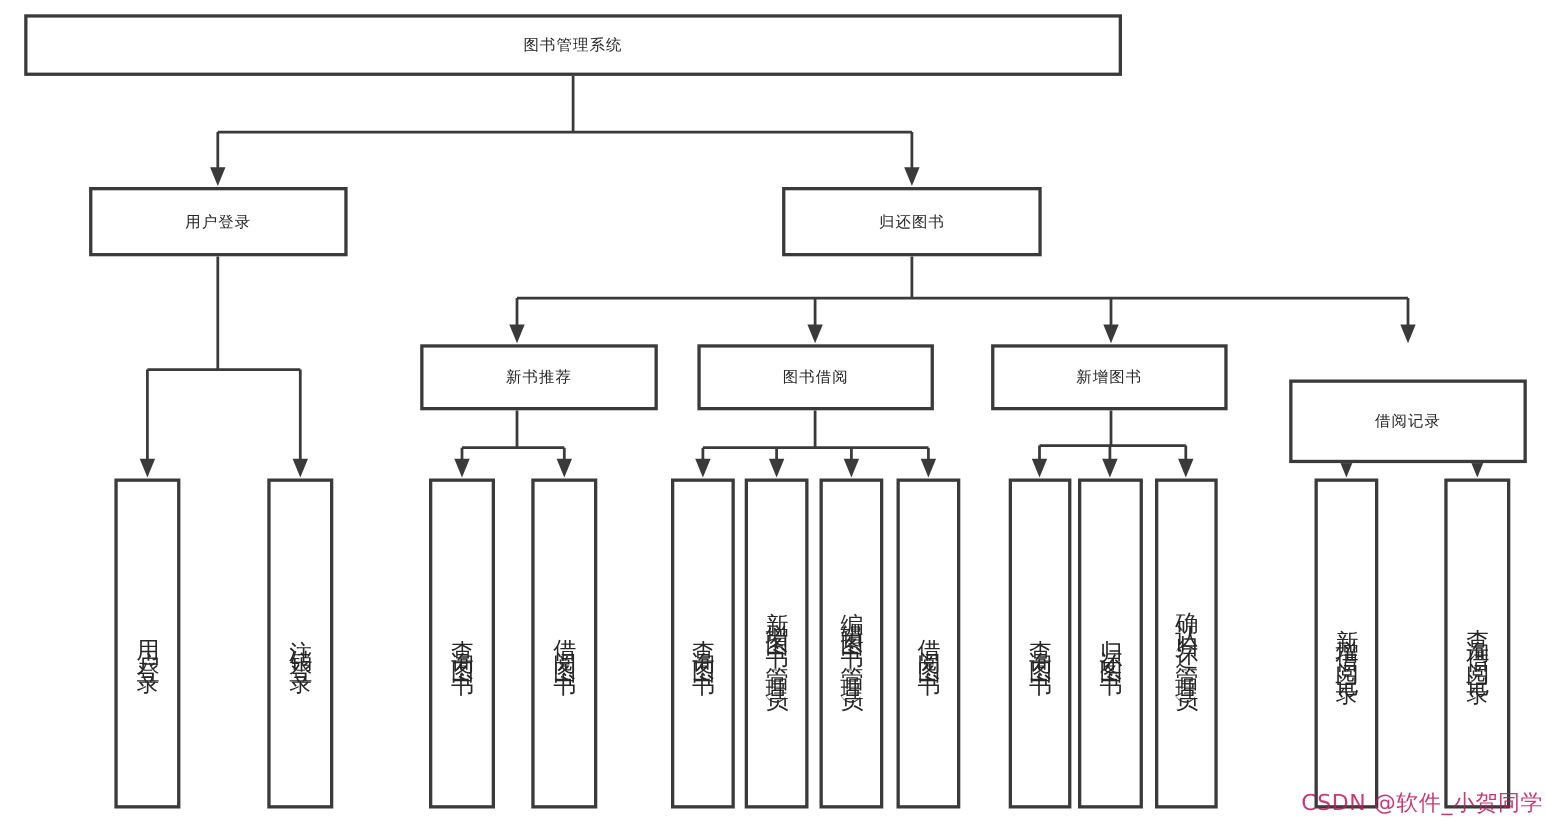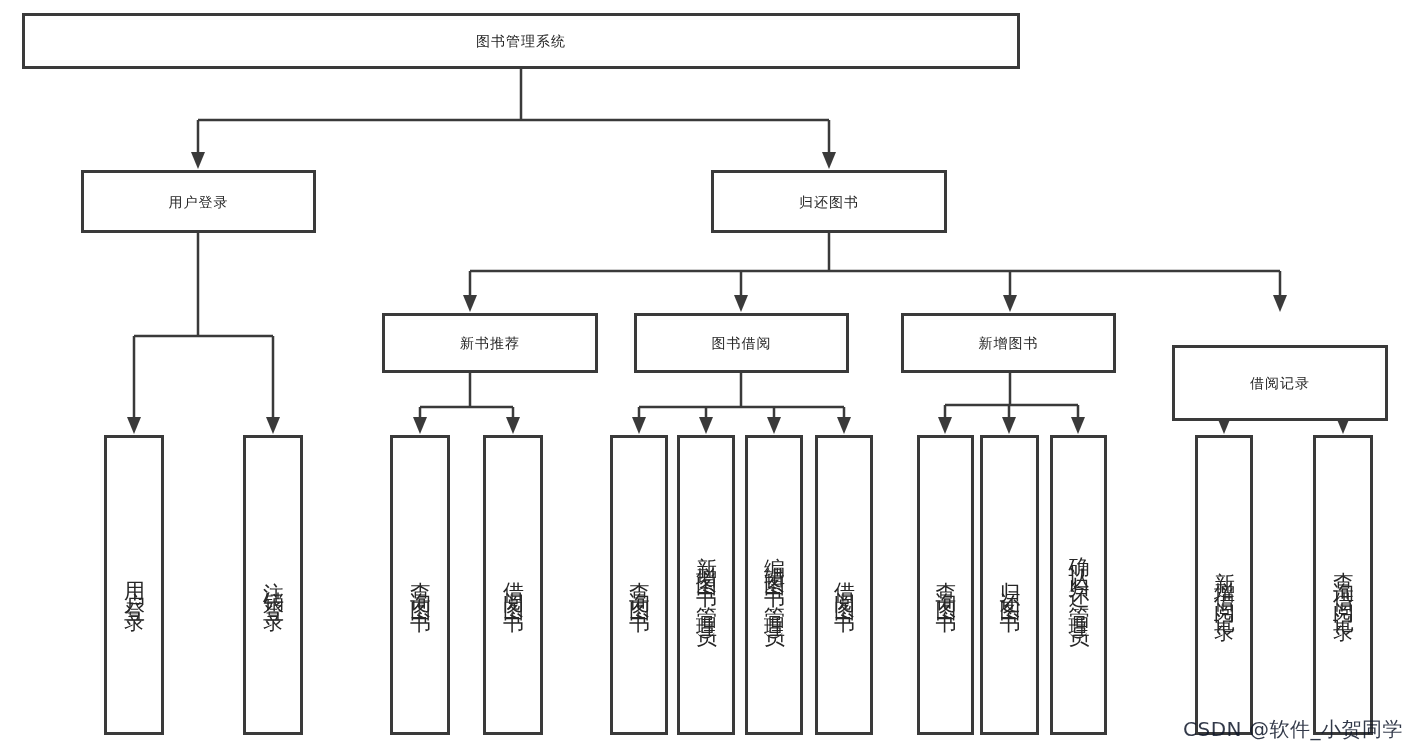--- a/index.html
+++ b/index.html
@@ -61,21 +61,21 @@
   .n-cb-query        { left: 917px;  width: 57px; }
   .n-cb-return       { left: 980px;  width: 59px; }
   .n-cb-confirm      { left: 1050px; width: 57px; }
   .n-br-add          { left: 1195px; width: 58px; }
   .n-br-query        { left: 1313px; width: 60px; }
   #watermark {
     position: absolute;
     left: 1183px;
     top: 716px;
     font-size: 20px;
-    color: #0f172a;
+    color: #be185d;
     opacity: 0.85;
     white-space: nowrap;
     z-index: 5;
     letter-spacing: 0.5px;
   }
   svg .rail { stroke: #3a3a3a; stroke-width: 2.5; fill: none; }
   svg .head { fill: #3a3a3a; stroke: none; }
 </style>
 </head>
 <body>

